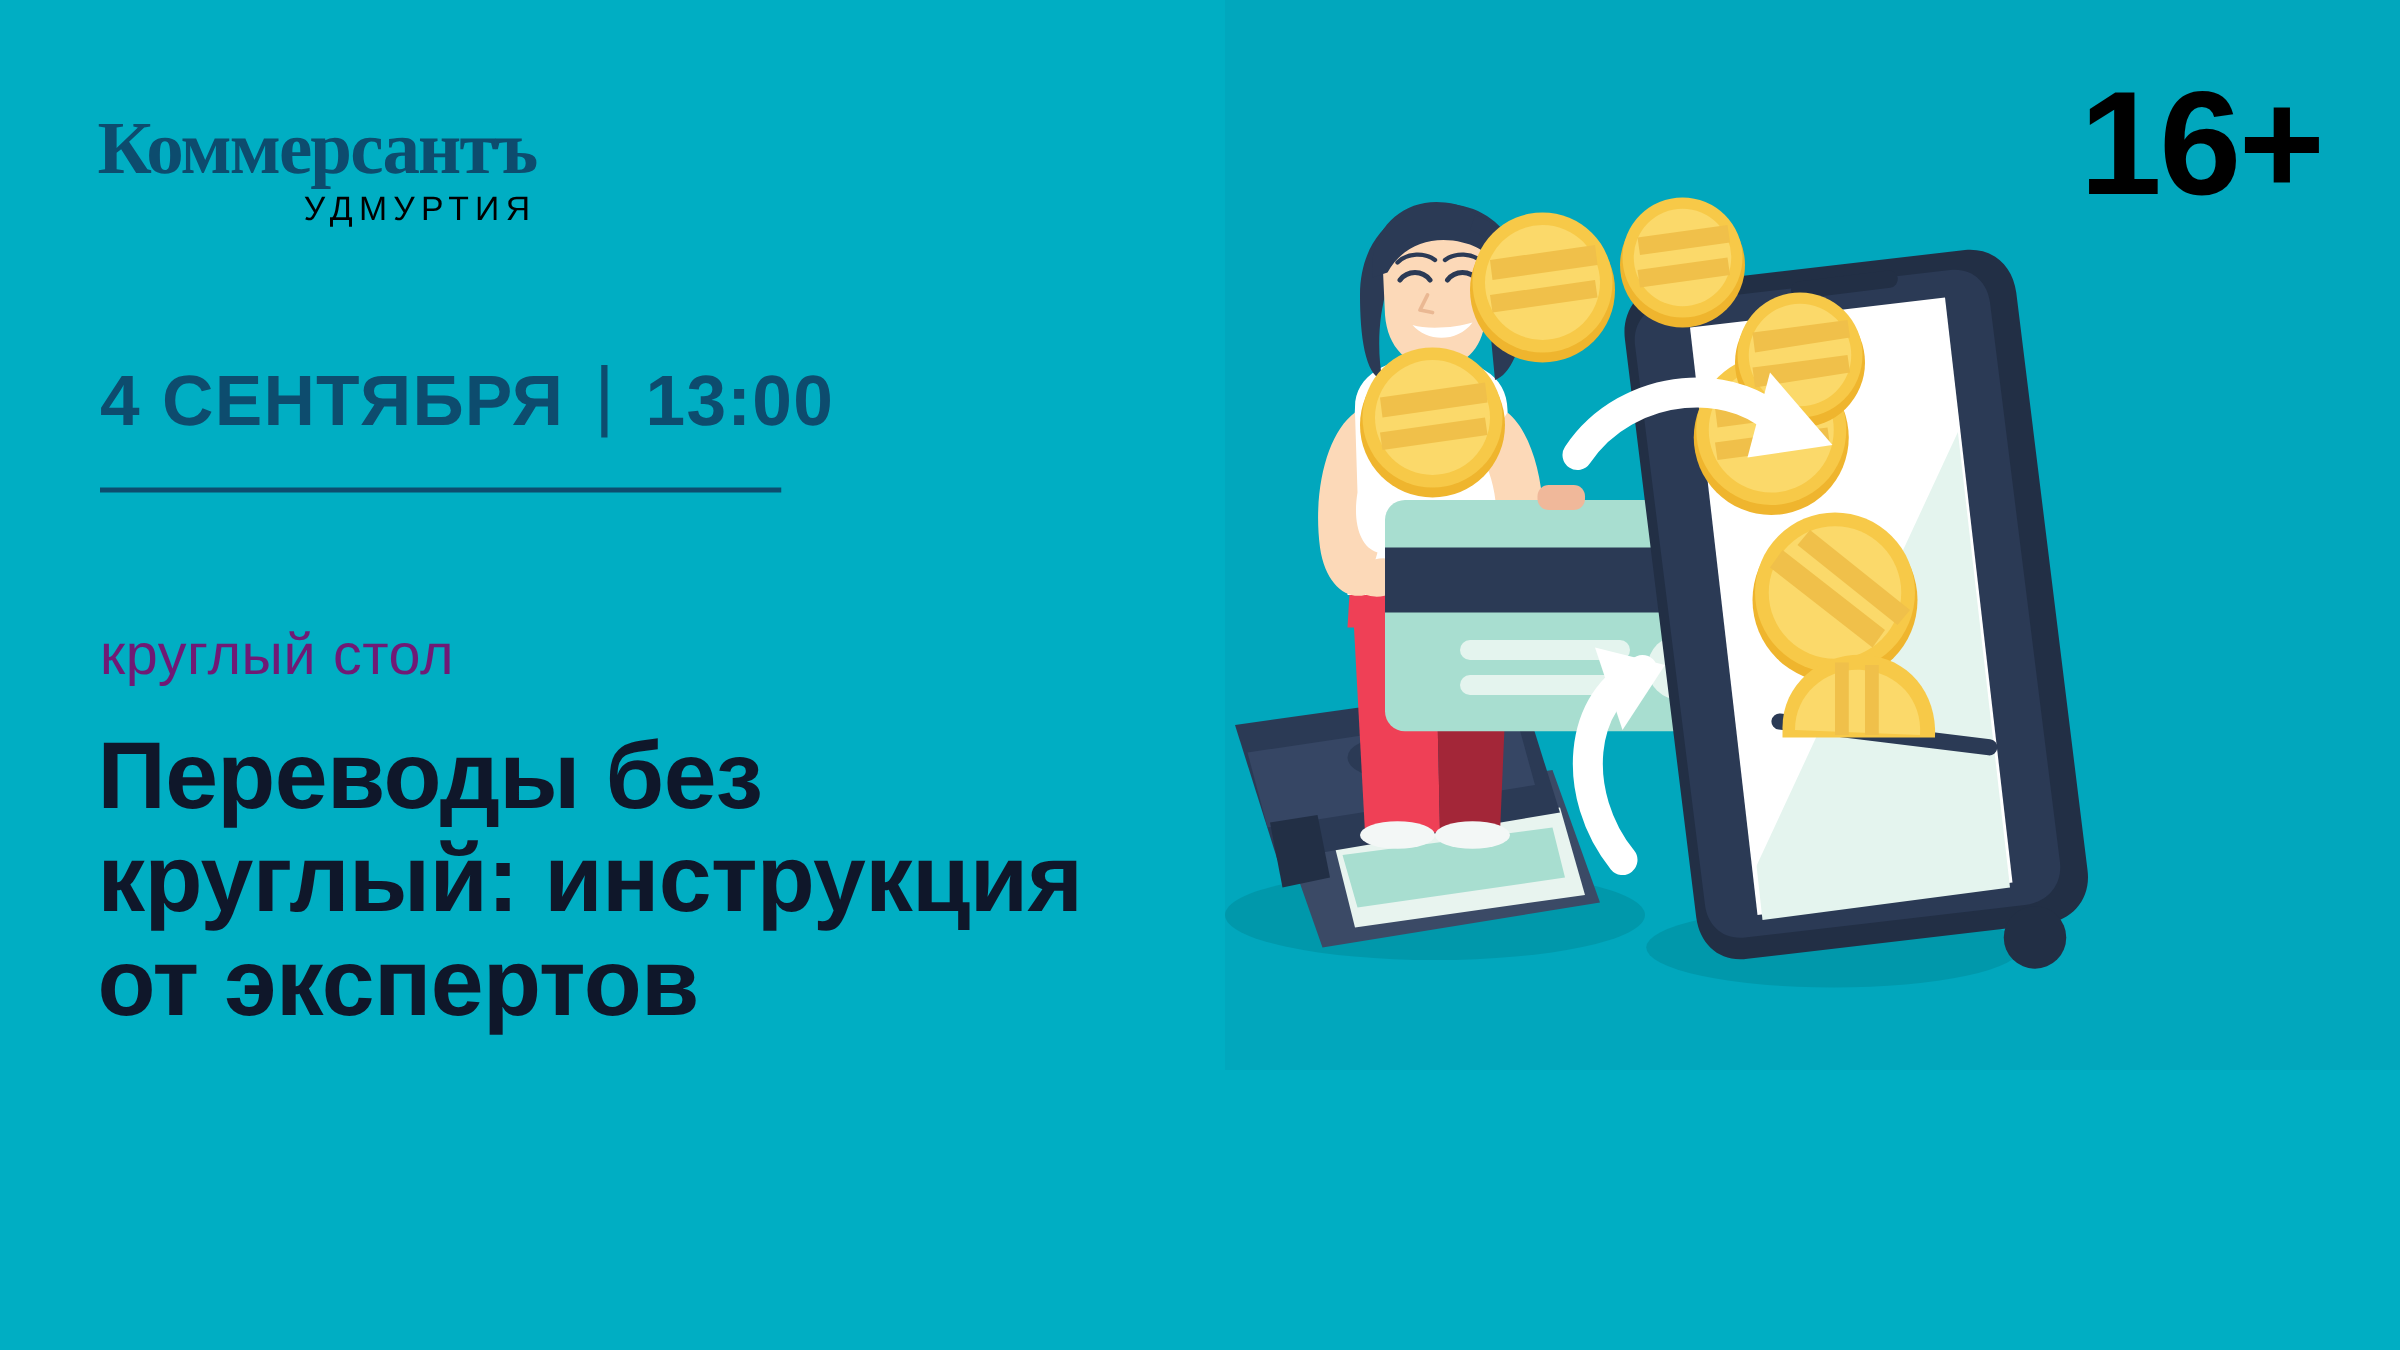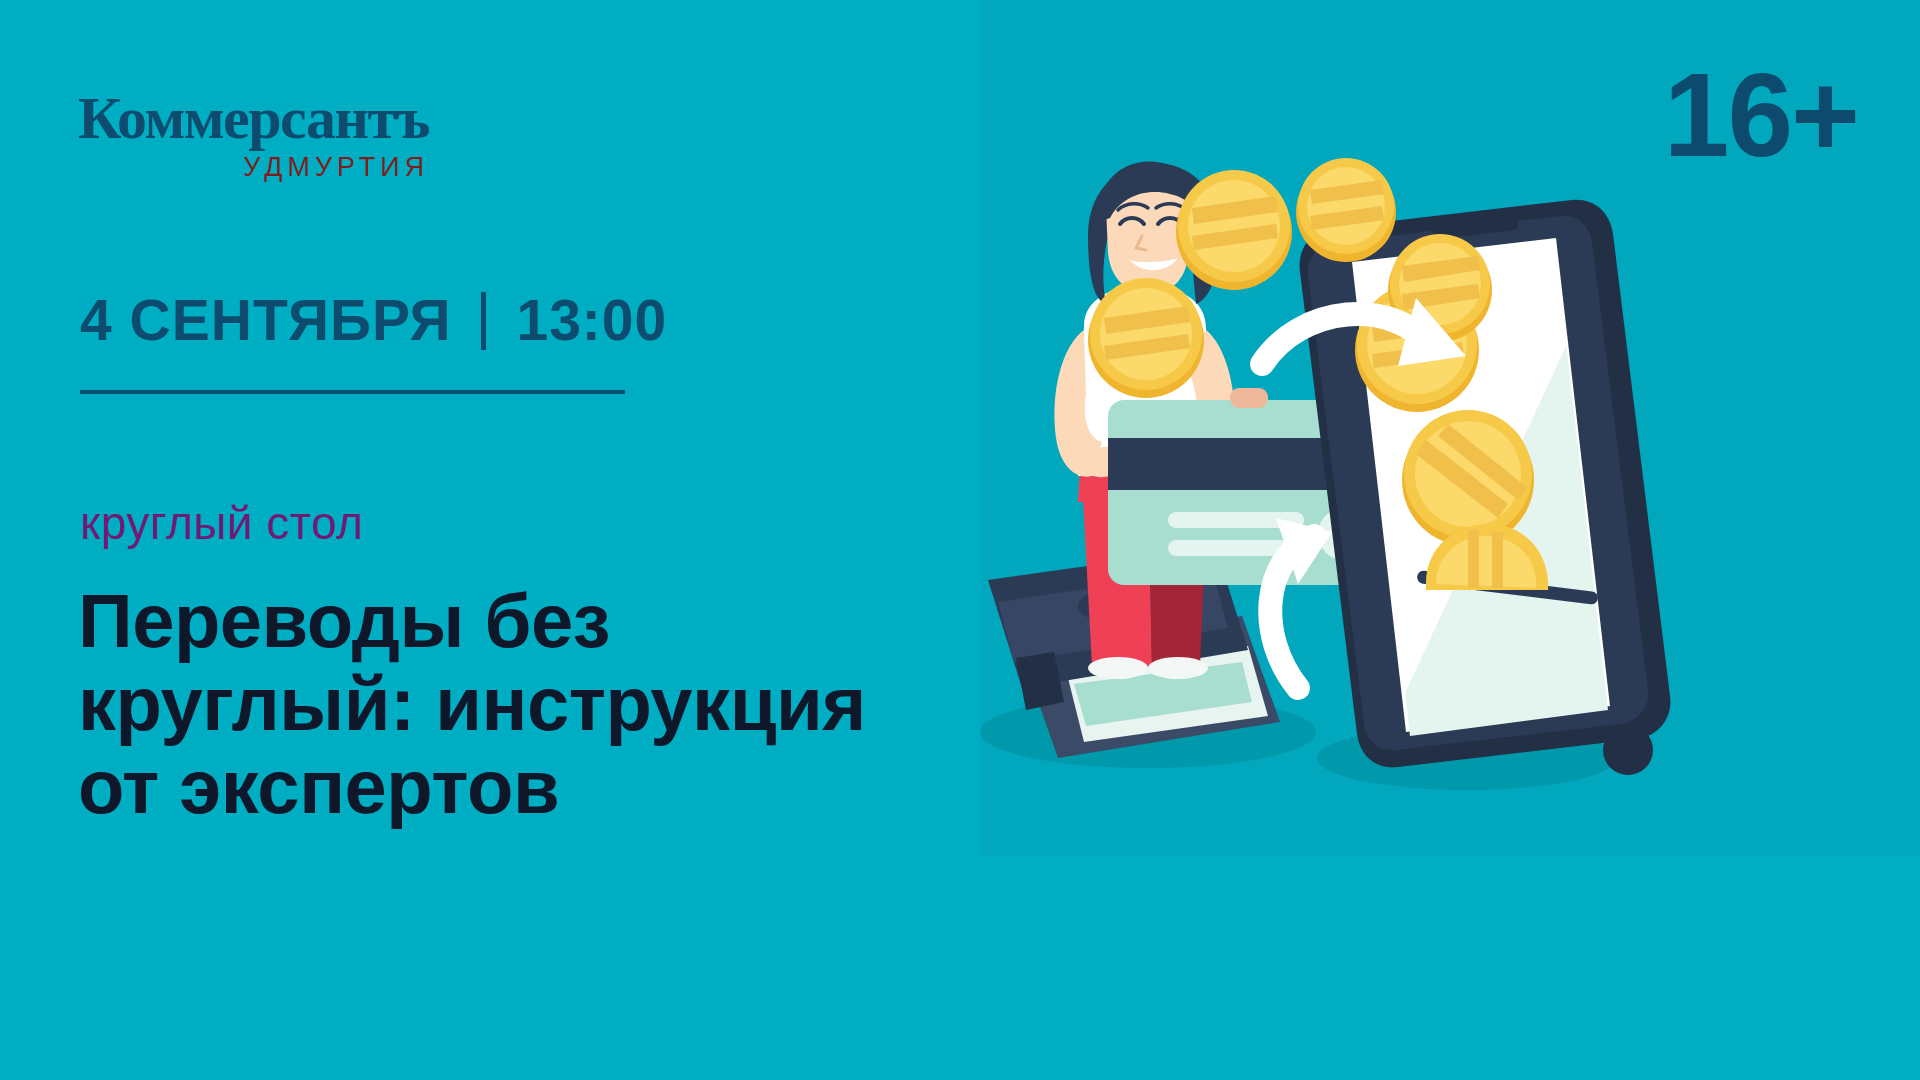--- a/index.html
+++ b/index.html
@@ -11,29 +11,29 @@
   .stage{position:relative;width:1920px;height:856px;background:#00aec3;overflow:hidden;}
 
   
   .right-wash{position:absolute;left:980px;top:0;width:940px;height:1080px;
     background:#01a7bd;}
 
   
   .logo{position:absolute;left:78px;top:88px;}
   .logo-main{font-size:60px;font-weight:700;color:#0d4c6e;letter-spacing:-1.5px;line-height:1;
     font-family:"Liberation Serif","DejaVu Serif",serif;}
-  .logo-sub{margin-top:6px;text-align:right;font-size:27px;font-weight:400;color:#7f1d1d;
+  .logo-sub{margin-top:6px;text-align:right;font-size:27px;font-weight:400;color:#000000;
     letter-spacing:5px;line-height:1;}
 
   
   .age{position:absolute;right:62px;top:56px;font-size:118px;font-weight:700;
-    color:#0c4a6e;line-height:1;letter-spacing:-2px;}
-
-  
-  .dateline{position:absolute;left:80px;top:292px;display:flex;
+    color:#000000;line-height:1;letter-spacing:-2px;}
+
+  
+  .dateline{position:absolute;left:80px;top:292px;display:flex;align-items:center;
     color:#0d4c6e;font-size:57px;font-weight:700;letter-spacing:1px;line-height:1;}
   .date-sep{display:inline-block;width:5px;height:58px;background:#0d4c6e;margin:0 30px;}
   .rule{position:absolute;left:80px;top:390px;width:545px;height:4px;background:#0d4c6e;}
 
   
   .kicker{position:absolute;left:80px;top:500px;color:#701a75;font-size:46px;
     font-weight:400;line-height:1;letter-spacing:0.5px;}
   .headline{position:absolute;left:78px;top:580px;color:#0f172a;font-size:76px;
     font-weight:700;line-height:1.09;letter-spacing:-0.5px;}
   .headline div{white-space:nowrap;}

